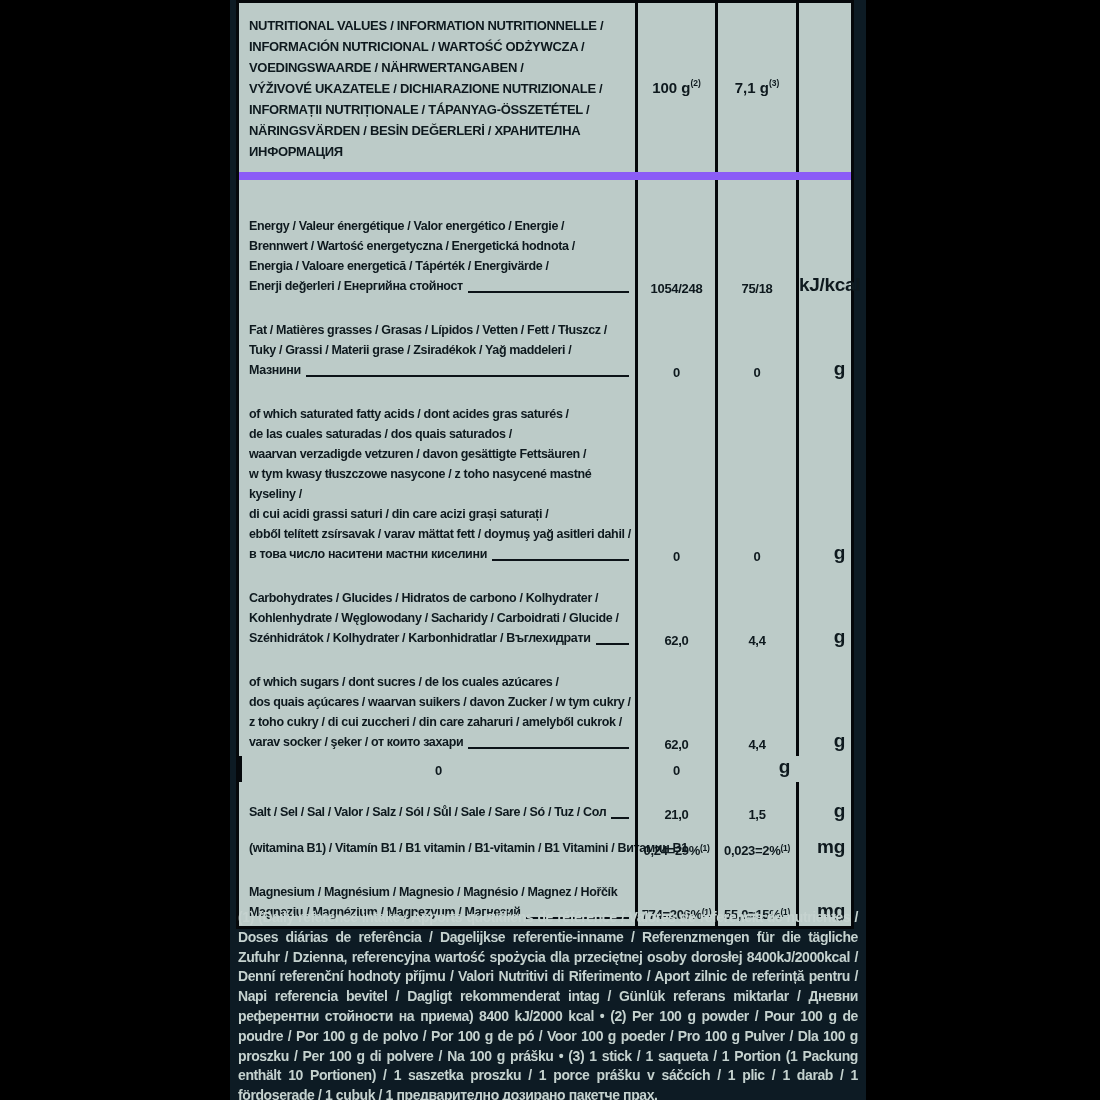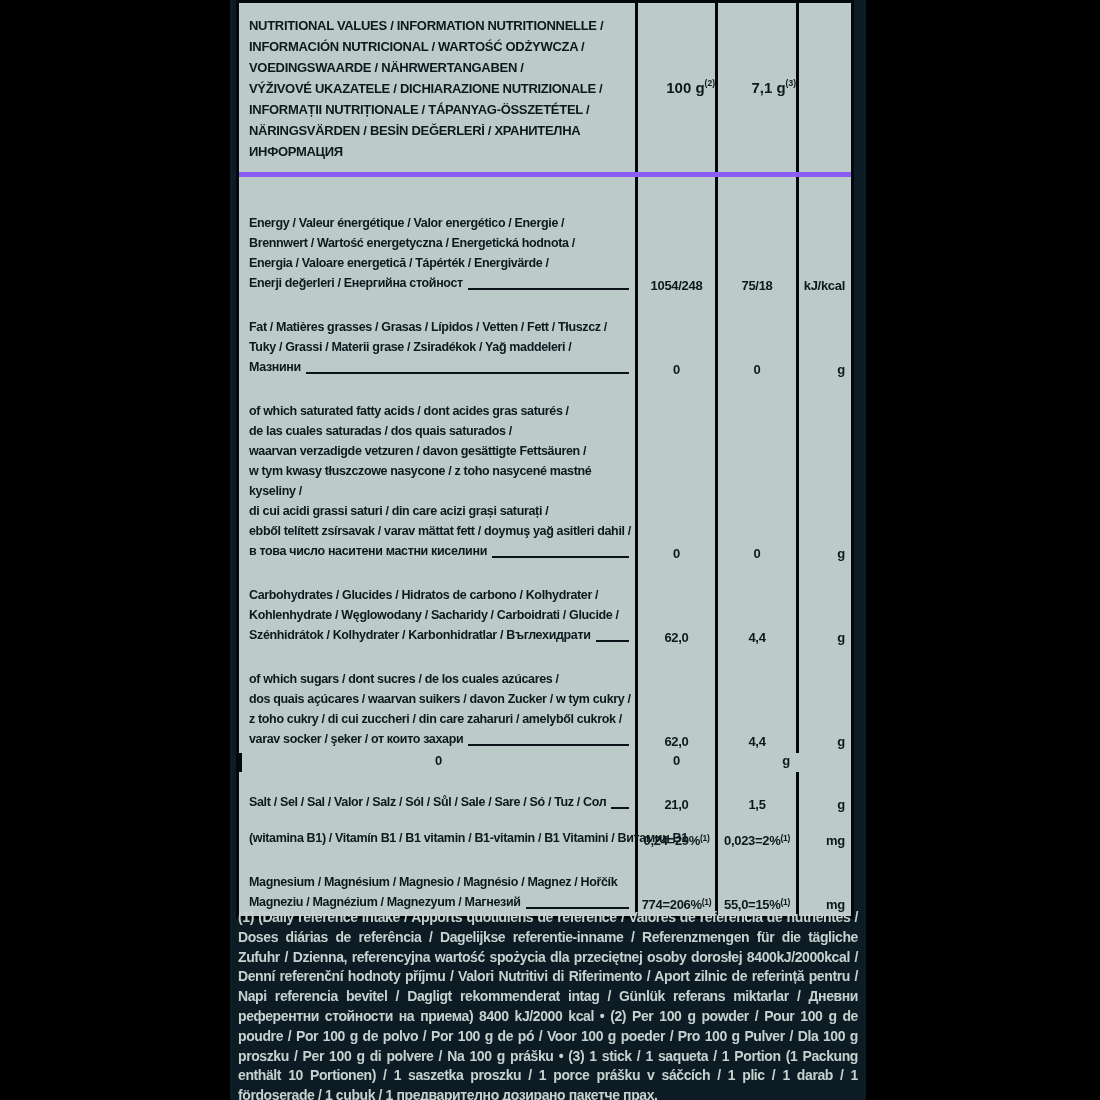--- a/index.html
+++ b/index.html
@@ -16,30 +16,30 @@
     position:absolute;left:6px;top:0;width:618px;
     background:#bccbc8;
     border:3px solid #05080b;
     box-sizing:border-box;
     color:#0e191e;
   }
   .trow{
     display:grid;
     grid-template-columns:396px 80px 81px 1fr;
   }
-  .thead{border-bottom:5px solid #8b5cf6;}
+  .thead{border-bottom:8px solid #8b5cf6;}
   .cell{box-sizing:border-box;}
   .cell-vline{border-left:3px solid #05080b;}
   .h-label{padding:12px 6px 10px 10px;}
   .h-title{
     font-size:13px;line-height:21px;font-weight:700;letter-spacing:-0.3px;
     white-space:pre-line;
   }
   .h-val{
-    display:flex;align-items:center;justify-content:flex-end;
+    display:flex;align-items:center;justify-content:center;
     font-weight:700;font-size:15px;
   }
   .cell-label{padding:12px 4px 4px 10px;}
   .trow.body-row:first-of-type .cell-label{padding-top:28px;}
   .label-pre{
     font-size:12.5px;line-height:20px;font-weight:700;letter-spacing:-0.35px;
     white-space:pre-line;
     margin-top:8px;
   }
   .last-line{display:flex;align-items:flex-end;}
@@ -49,21 +49,21 @@
     text-align:center;
   }
   .leader{flex:1;border-bottom:2.5px solid #0c1318;margin:0 2px 3px 5px;}
   .cell-val{
     display:flex;align-items:flex-end;justify-content:center;
     padding-bottom:4px;font-weight:700;font-size:13px;letter-spacing:-0.3px;
     white-space:nowrap;
   }
   .cell-unit{
     display:flex;align-items:flex-end;justify-content:flex-end;
-    padding:0 6px 4px 0;font-weight:700;font-size:13px;letter-spacing:-0.3px;
+    padding:0 6px 4px 0;font-weight:700;font-size:19px;letter-spacing:-0.3px;
     white-space:nowrap;
   }
   sup.fnref{font-size:8.5px;position:relative;top:-5px;font-weight:700;}
   .footnote{
     position:absolute;left:8px;top:908px;width:620px;
     color:#c5d2cf;
     font-size:14px;line-height:19.8px;font-weight:700;letter-spacing:-0.4px;
     text-align:justify;
   }
 </style>

